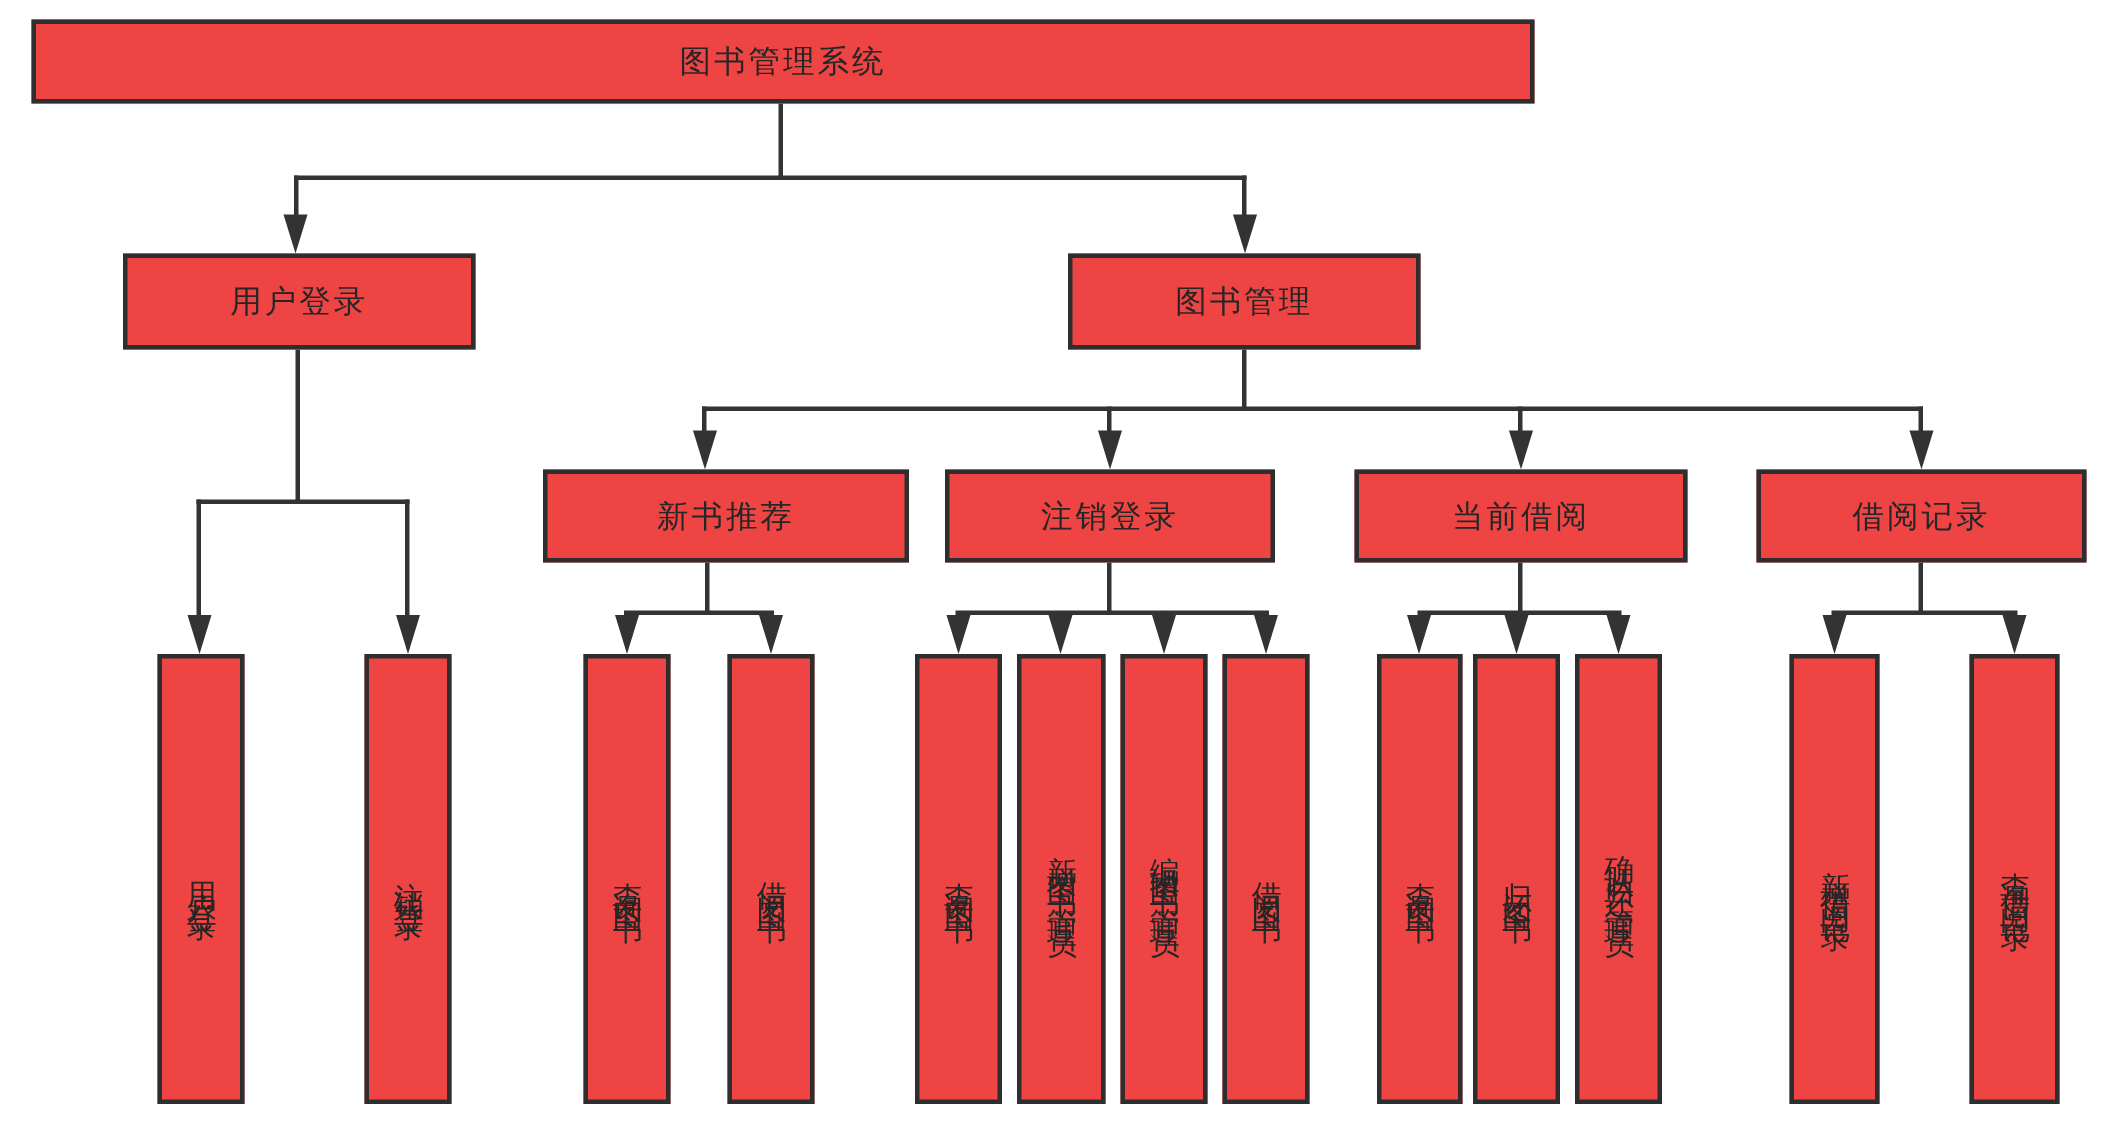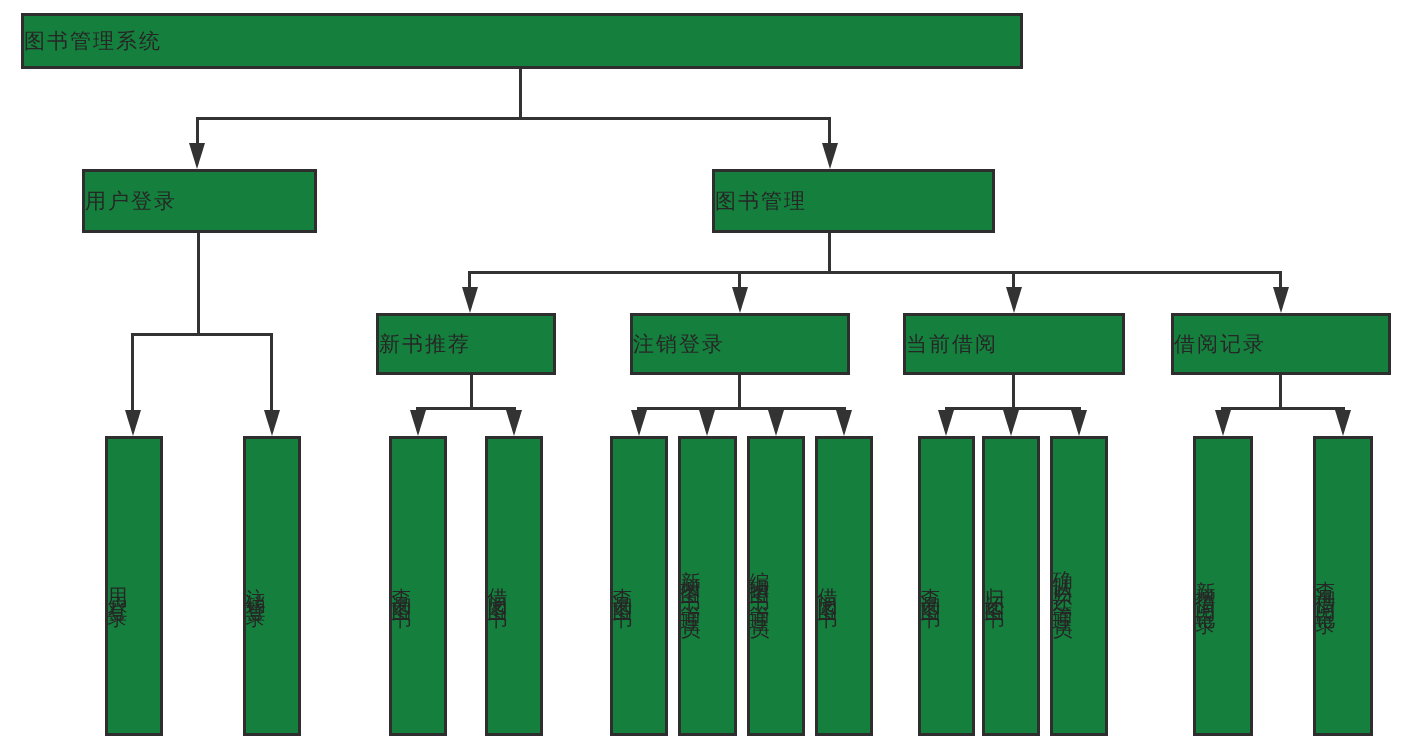--- a/index.html
+++ b/index.html
@@ -1,22 +1,22 @@
 <!DOCTYPE html>
 <html><head>
 <meta charset="utf-8">
 <style>
   html,body{margin:0;padding:0;background:#ffffff;}
   #canvas{
     position:relative;width:1405px;height:747px;background:#ffffff;
     font-family:"Liberation Sans","DejaVu Sans",sans-serif;overflow:hidden;
   }
   .box{
-    position:absolute;box-sizing:border-box;border:3px solid #2e2e2e;background:#15803d;
-    display:flex;align-items:center;justify-content:flex-start;
+    position:absolute;box-sizing:border-box;border:3px solid #2e2e2e;background:#ef4444;
+    display:flex;align-items:center;justify-content:center;
     color:#262626;font-size:21px;letter-spacing:2px;z-index:2;
   }
   .leaf{font-size:20px;}
   .leaf .vtext{
     writing-mode:vertical-rl;text-orientation:mixed;
     letter-spacing:7px;line-height:1;
   }
   .hl{position:absolute;background:#333333;height:3px;z-index:1;}
   .vl{position:absolute;background:#333333;width:3px;z-index:1;}
   .arr{
@@ -34,25 +34,25 @@
 
 <div id="canvas">
 
   <div class="box" style="left:21px;top:13px;width:1002px;height:56px;">
     <span>图书管理系统</span>
   </div>
 
   <div class="box" style="left:82px;top:169px;width:235px;height:64px;">
     <span>用户登录</span>
   </div>
-  <div class="box" style="left:712px;top:169px;width:283px;height:64px;">
+  <div class="box" style="left:712px;top:169px;width:235px;height:64px;">
     <span>图书管理</span>
   </div>
 
-  <div class="box" style="left:376px;top:313px;width:180px;height:62px;">
+  <div class="box" style="left:362px;top:313px;width:244px;height:62px;">
     <span>新书推荐</span>
   </div>
   <div class="box" style="left:630px;top:313px;width:220px;height:62px;">
     <span>注销登录</span>
   </div>
   <div class="box" style="left:1171px;top:313px;width:220px;height:62px;">
     <span>借阅记录</span>
   </div>
   <div class="box" style="left:903px;top:313px;width:222px;height:62px;">
     <span>当前借阅</span>

